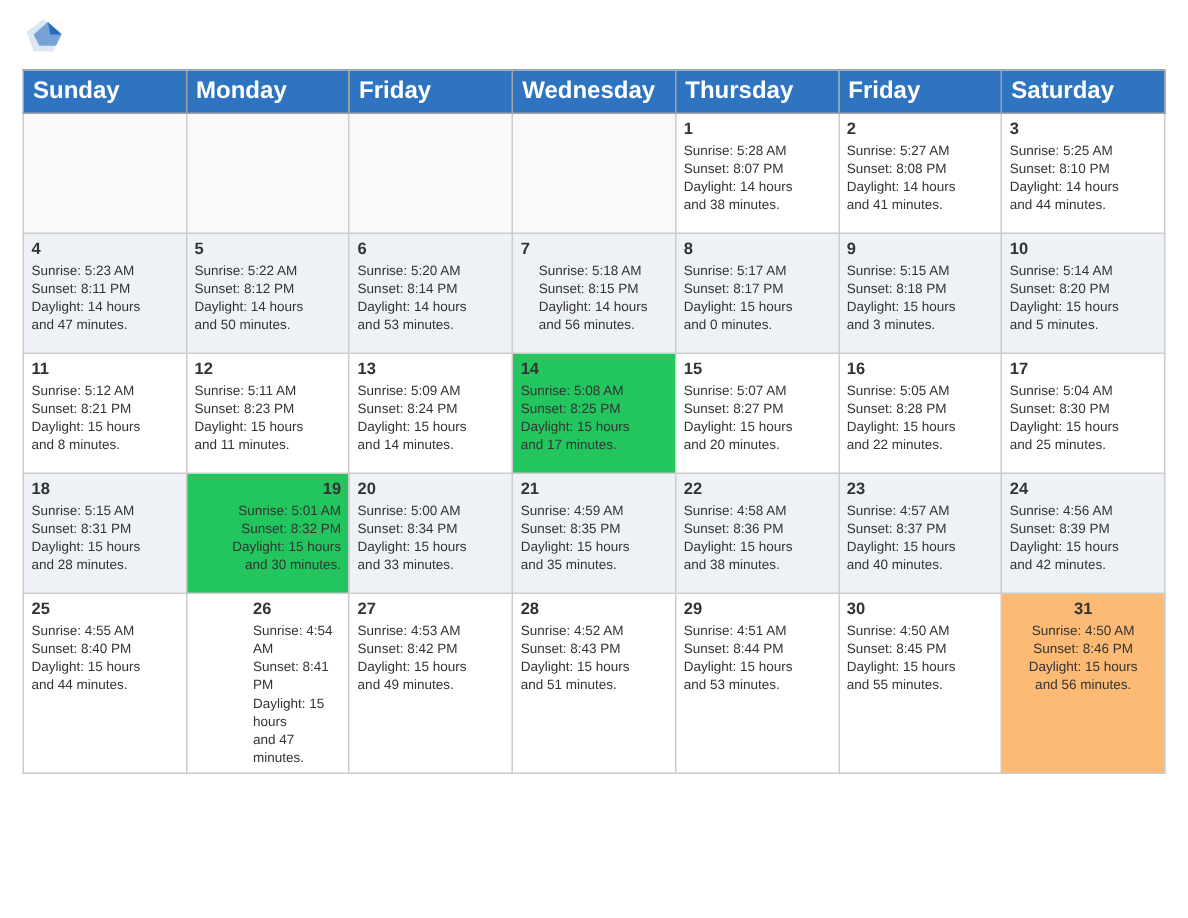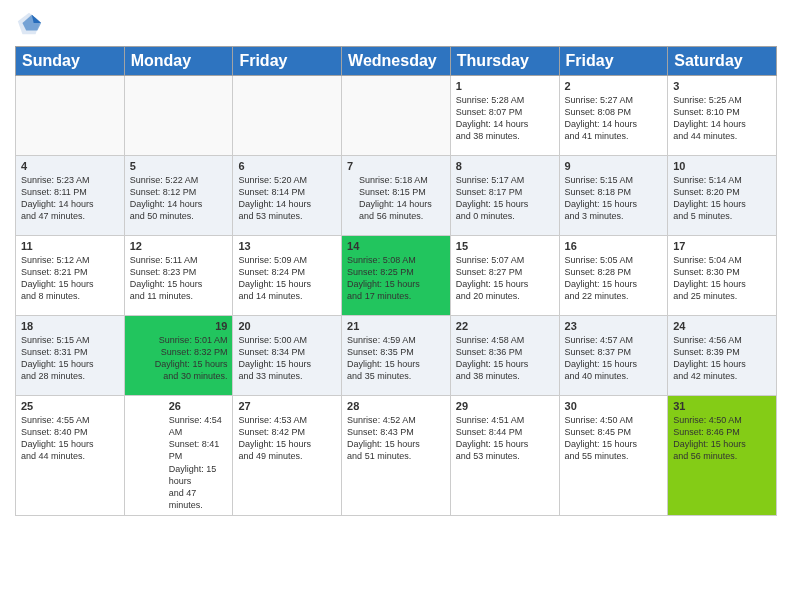--- a/index.html
+++ b/index.html
@@ -346,21 +346,21 @@
 Daylight: 15 hours
 and 53 minutes.</div>
           </td>
           <td style="background: rgb(255, 255, 255);">
             <span class="day-num">30</span>
             <div class="day-info" style="white-space: pre-line;">Sunrise: 4:50 AM
 Sunset: 8:45 PM
 Daylight: 15 hours
 and 55 minutes.</div>
           </td>
-          <td style="background: #84cc16;">
+          <td style="background: #fdba74; text-align: center;">
             <span class="day-num">31</span>
             <div class="day-info" style="white-space: pre-line;">Sunrise: 4:50 AM
 Sunset: 8:46 PM
 Daylight: 15 hours
 and 56 minutes.</div>
           </td>
         </tr>
       </tbody>
   </table>
 </div>

